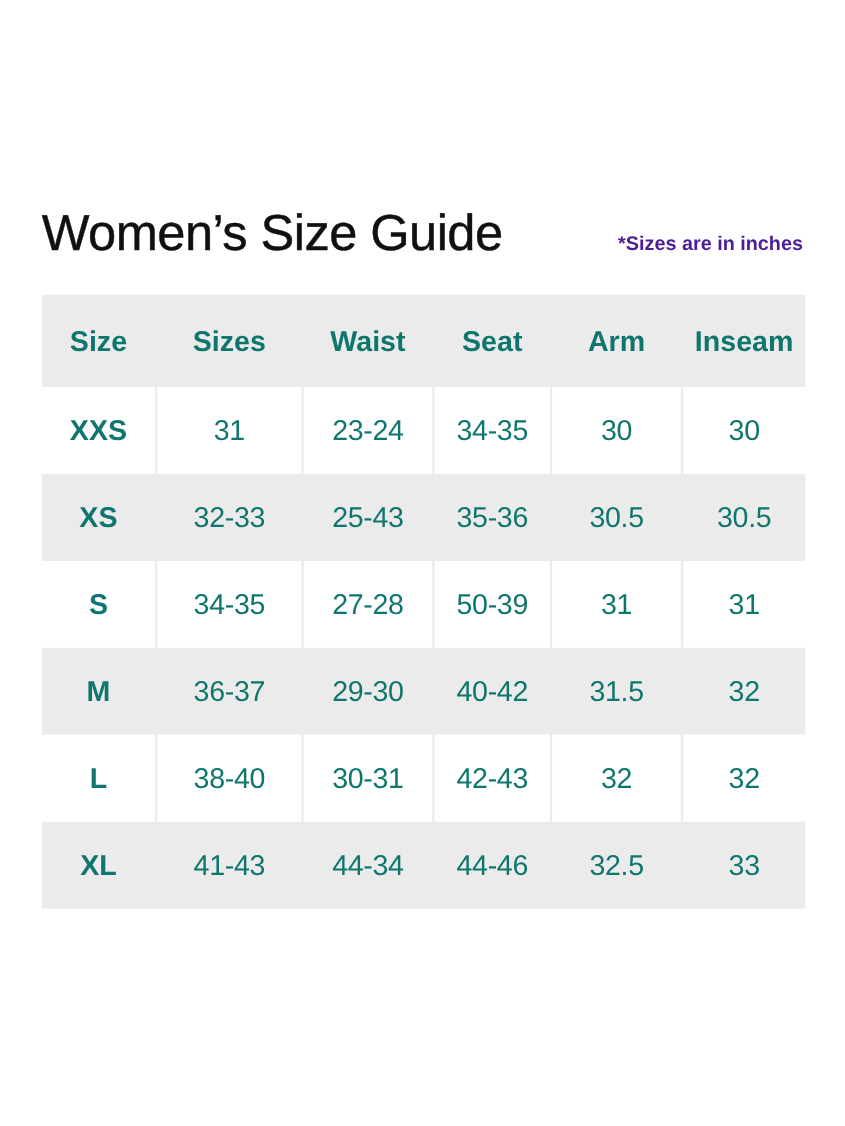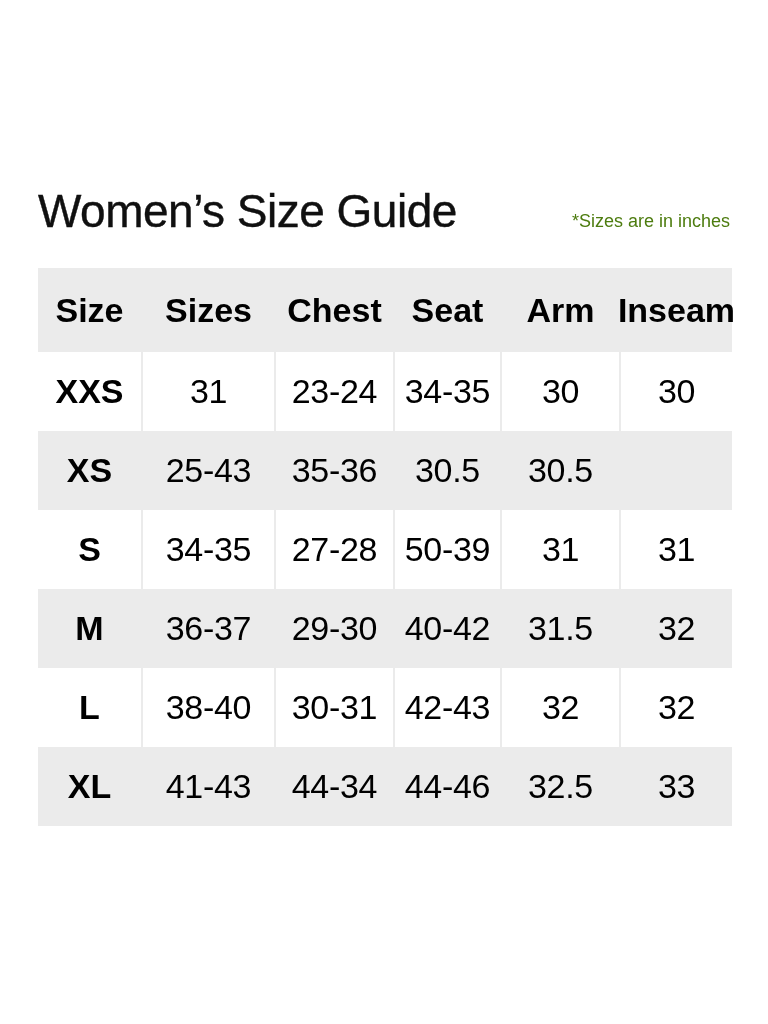--- a/index.html
+++ b/index.html
@@ -30,22 +30,22 @@
     font-size: 46px;
     font-weight: 500;
     letter-spacing: -0.5px;
     color: #101010;
     -webkit-text-stroke: 0.4px #101010;
     line-height: 1.1;
     white-space: nowrap;
   }
   .note {
     font-size: 18px;
-    font-weight: 400;
-    color: #4d7c0f;
+    font-weight: 700;
+    color: #4c1d95;
     white-space: nowrap;
   }
   .size-table {
     position: absolute;
     left: 38px;
     top: 268px;
     width: 694px;
   }
   .row {
     display: grid;
@@ -56,22 +56,22 @@
   .row.head {
     height: 84px;
   }
   .row.gray {
     background: var(--row-alt, #ebebeb);
   }
   .cell {
     display: flex;
     align-items: center;
     justify-content: center;
-    font-size: 34px;
-    color: #000000;
+    font-size: 26px;
+    color: #0f766e;
     letter-spacing: -0.3px;
     box-sizing: border-box;
   }
   .cell + .cell {
     border-left: 2px solid var(--row-alt, #ebebeb);
   }
   .cell.bold {
     font-weight: 700;
     letter-spacing: 0;
   }
@@ -84,37 +84,38 @@
   <div class="topbar">
     <h1 class="title">Women’s Size Guide</h1>
     <div class="note">*Sizes are in inches</div>
   </div>
 
   <div class="size-table">
 
     <div class="row head gray">
       <div class="cell bold">Size</div>
       <div class="cell bold">Sizes</div>
-      <div class="cell bold">Chest</div>
+      <div class="cell bold">Waist</div>
       <div class="cell bold">Seat</div>
       <div class="cell bold">Arm</div>
       <div class="cell bold">Inseam</div>
     </div>
 
     <div class="row">
       <div class="cell bold">XXS</div>
       <div class="cell">31</div>
       <div class="cell">23-24</div>
       <div class="cell">34-35</div>
       <div class="cell">30</div>
       <div class="cell">30</div>
     </div>
 
     <div class="row gray">
       <div class="cell bold">XS</div>
+      <div class="cell">32-33</div>
       <div class="cell">25-43</div>
       <div class="cell">35-36</div>
       <div class="cell">30.5</div>
       <div class="cell">30.5</div>
     </div>
 
     <div class="row">
       <div class="cell bold">S</div>
       <div class="cell">34-35</div>
       <div class="cell">27-28</div>

